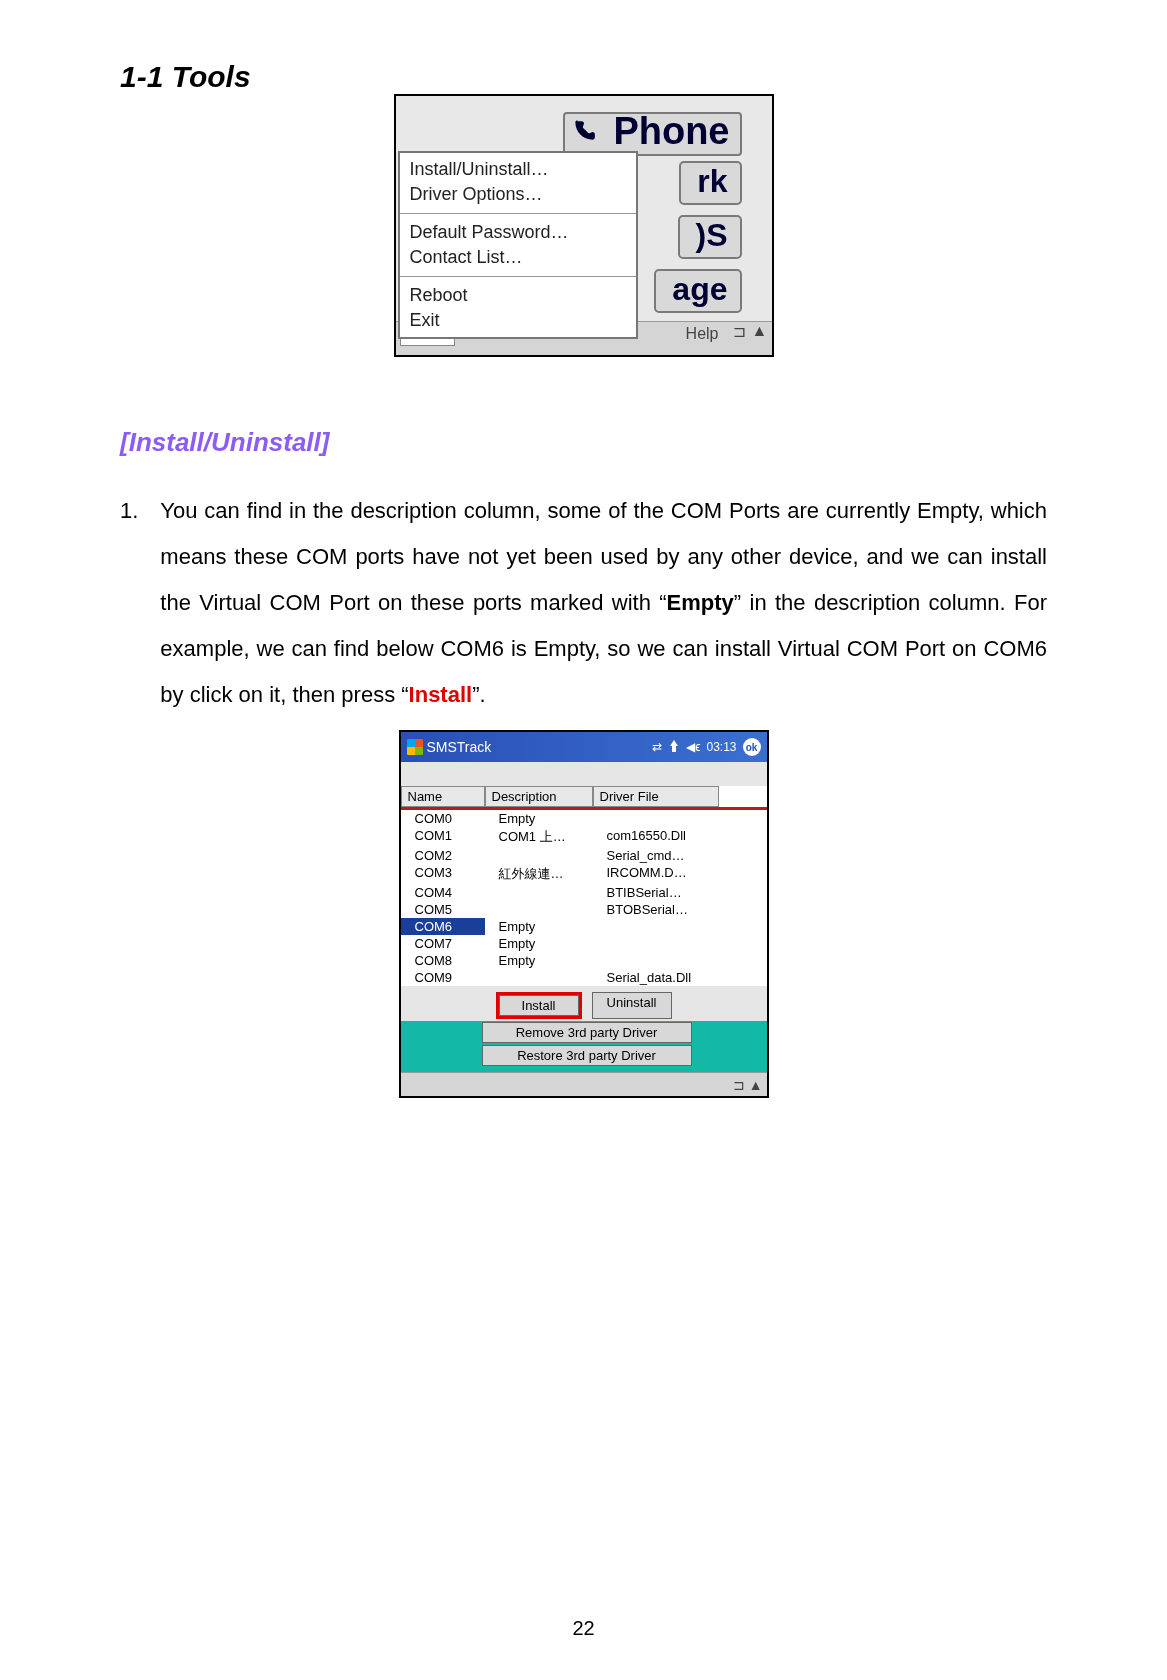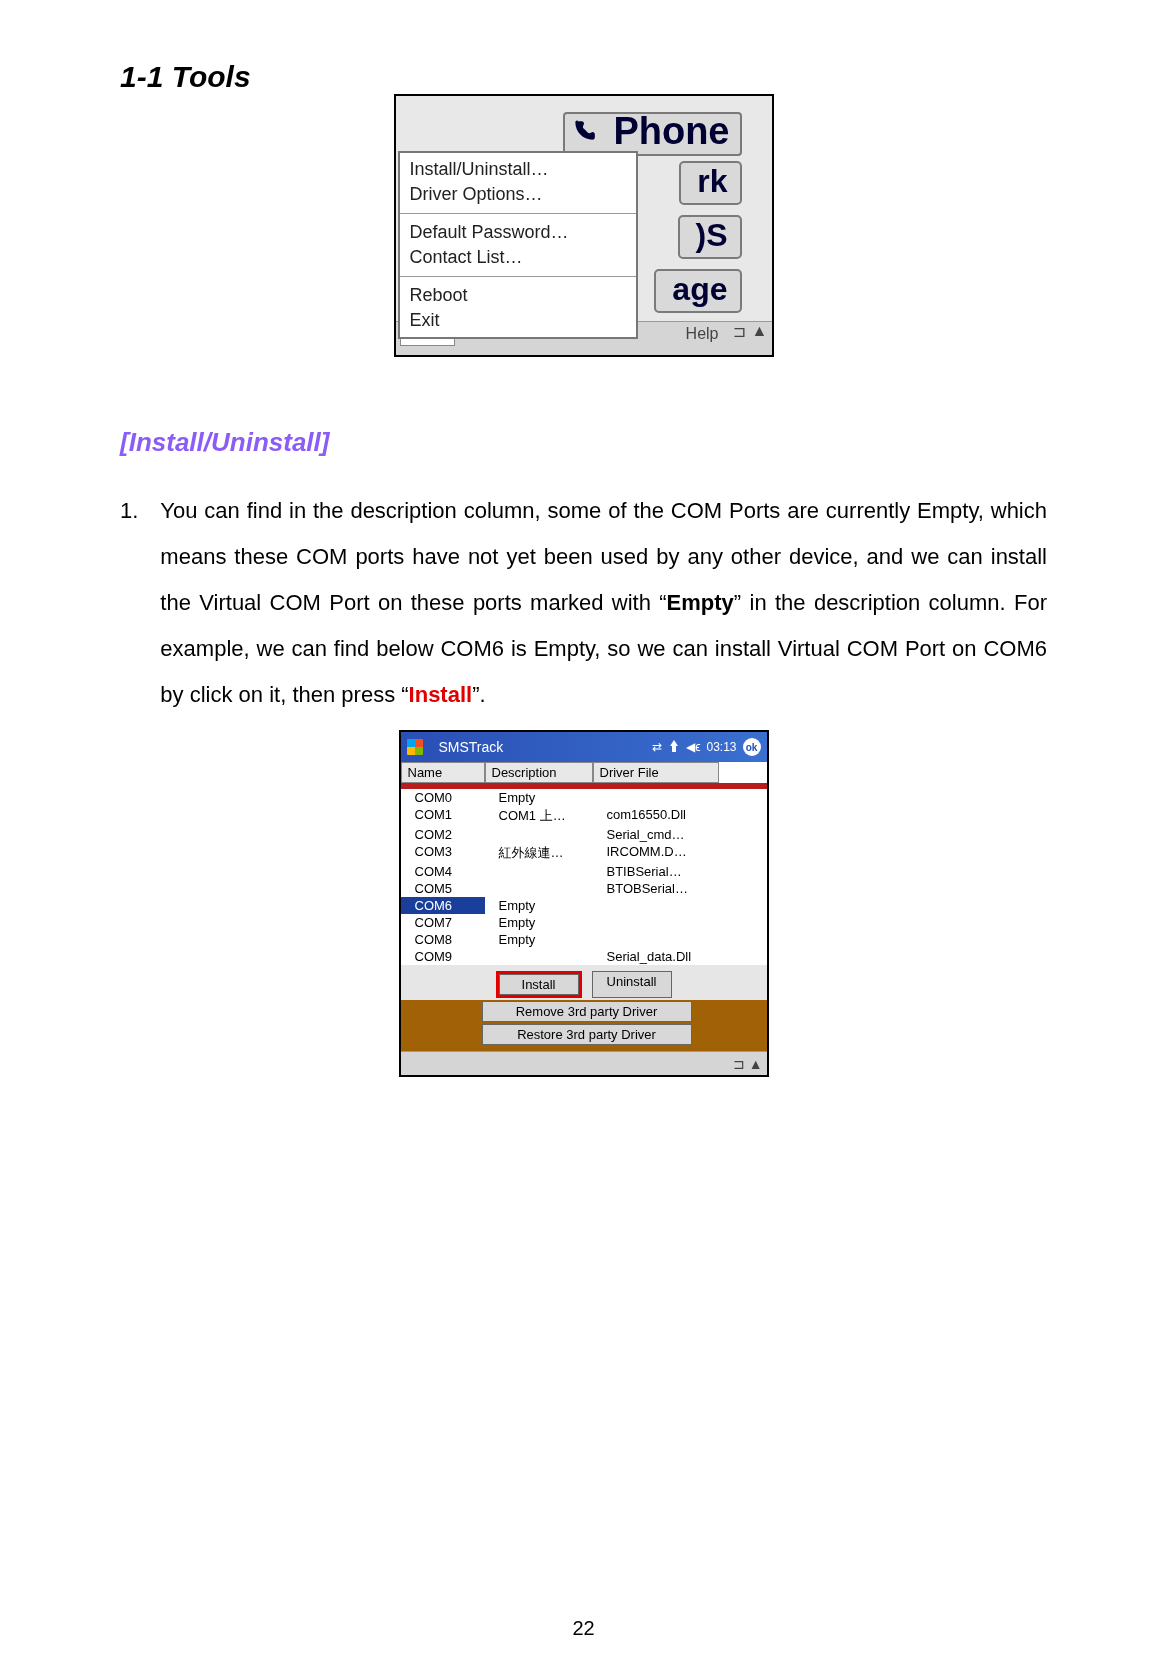--- a/index.html
+++ b/index.html
@@ -123,41 +123,42 @@
     font-family: Tahoma, sans-serif;
     position:relative;
   }
   .titlebar {
     height: 30px;
     background: linear-gradient(to right, #2a4fb5, #3a6fd0);
     display:flex; align-items:center;
     color:#fff;
     font-size: 14px;
     padding: 0 6px;
-    gap:16px;
+    gap:4px;
   }
   .winlogo {
     width:16px; height:16px;
     background:
       conic-gradient(#f25022 0 25%, #7fba00 0 50%, #ffb900 0 75%, #00a4ef 0 100%);
     border-radius:1px;
   }
   .tb-spacer{flex:1;}
   .tb-icons{display:flex; gap:6px; align-items:center; font-size: 12px;}
   .tb-icons .sig{display:inline-block;}
   .okbtn{
     background:#fff; color:#2a4fb5; border-radius:50%;
     width:18px; height:18px; font-size:10px; font-weight:bold;
     display:flex; align-items:center; justify-content:center;
   }
   .cols {
     display:grid;
     grid-template-columns: 84px 108px 126px;
     background:#fff;
-    border-bottom: 6px solid #b91c1c;
+    border-bottom: 3px solid #b91c1c;
+    margin-top: 24px;
   }
   .colh {
     border:1px solid #888;
     background:#e8e8e8;
     font-size: 13px;
     padding: 2px 6px;
   }
   .tbody {
     background:#fff;
     font-size: 13px;
@@ -177,21 +178,21 @@
   }
   .winbtn {
     border:1px solid #666;
     background:#d8d8d8;
     font-size:13px;
     padding: 2px 14px;
     min-width: 80px;
     text-align:center;
   }
   .redbox { border: 3px solid #e00000; padding: 0; }
-  .widebtn-row { display:flex; justify-content:center; padding: 1px 0 1px 6px; background:#a16207;align-items:center;}
+  .widebtn-row { display:flex; justify-content:center; padding: 1px 0 1px 6px; background:#14b8a6;align-items:center;}
   .widebtn {
     border:1px solid #666; background:#d8d8d8;
     font-size:13px; padding:2px 10px; width: 210px; text-align:center;
   }
   .bottombar {
     display:flex; justify-content:flex-end; align-items:center;
     background:#d5d5d5; height:24px;
     border-top:1px solid #999;
     padding:0 4px; gap:4px;
     font-size:14px; color:#444;

